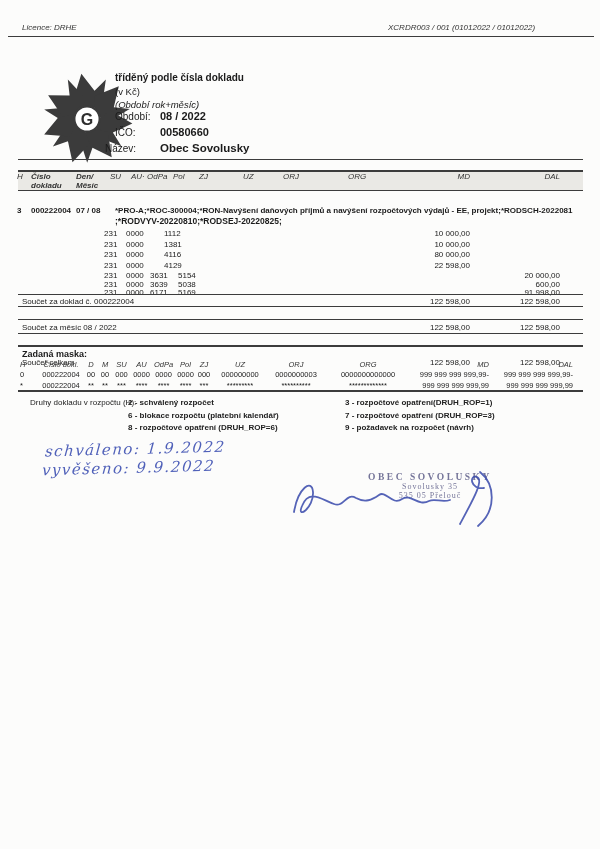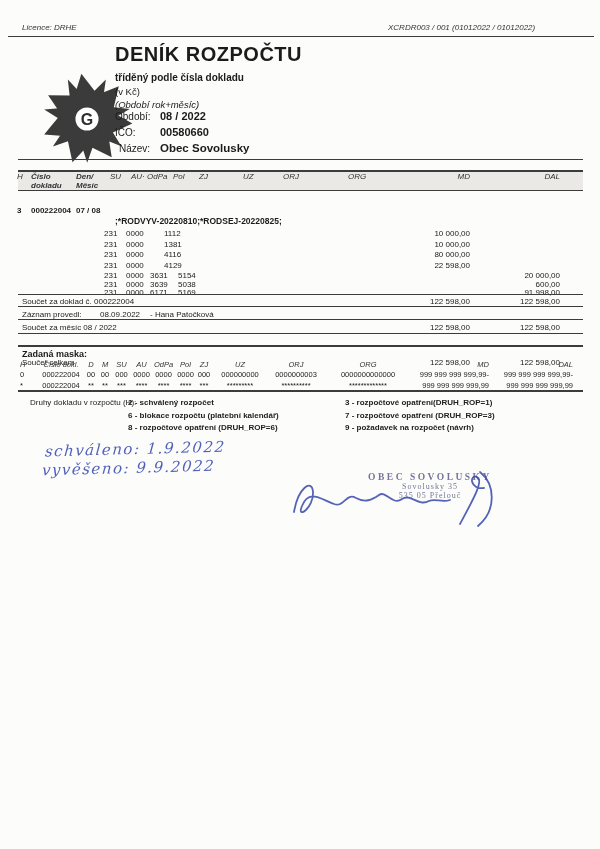--- a/index.html
+++ b/index.html
@@ -73,30 +73,29 @@
       <use href="#blade" transform="rotate(102.8)"></use>
       <use href="#blade" transform="rotate(154.3)"></use>
       <use href="#blade" transform="rotate(205.7)"></use>
       <use href="#blade" transform="rotate(257.1)"></use>
       <use href="#blade" transform="rotate(308.6)"></use>
       <circle cx="0" cy="0" r="13.5" fill="#ffffff" stroke="#3b3b3b" stroke-width="2.5"></circle>
       <text x="0" y="6" text-anchor="middle" font-family="Liberation Sans, sans-serif" font-size="17" font-weight="bold" fill="#2e2e2e">G</text>
     </svg>
   </div>
 
-  <div class="abs b" style="left:115px;top:43px;font-size:20px;letter-spacing:.5px;">DENÍK ROZPOČTU</div>
   <div class="abs b" style="left:115px;top:72px;font-size:10px;">tříděný podle čísla dokladu</div>
   <div class="abs" style="left:115px;top:86px;font-size:9.5px;">(v Kč)</div>
   <div class="abs it" style="left:115px;top:99px;font-size:9.5px;">(Období rok+měsíc)</div>
 
   <div class="abs" style="left:115px;top:111px;font-size:10px;">Období:</div>
   <div class="abs b" style="left:160px;top:110px;font-size:11px;">08 / 2022</div>
   <div class="abs" style="left:115px;top:127px;font-size:10px;">IČO:</div>
   <div class="abs b" style="left:160px;top:126px;font-size:11px;">00580660</div>
-  <div class="abs" style="left:119px;top:143px;font-size:10px;">Název:</div>
+  <div class="abs" style="left:105px;top:143px;font-size:10px;">Název:</div>
   <div class="abs b" style="left:160px;top:142px;font-size:11.5px;">Obec Sovolusky</div>
 
   <div class="rule" style="left:18px;top:159px;width:565px;"></div>
 
   <div id="jband"></div>
   <div class="jh" style="left:17px;top:172px;">H</div>
   <div class="jh b" style="left:31px;top:172px;">Číslo</div>
   <div class="jh b" style="left:31px;top:181px;">dokladu</div>
   <div class="jh b" style="left:76px;top:172px;">Den/</div>
   <div class="jh b" style="left:76px;top:181px;">Měsíc</div>
@@ -106,20 +105,21 @@
   <div class="jh" style="left:199px;top:172px;">ZJ</div>
   <div class="jh" style="left:243px;top:172px;">UZ</div>
   <div class="jh" style="left:283px;top:172px;">ORJ</div>
   <div class="jh" style="left:348px;top:172px;">ORG</div>
   <div class="jh" style="left:370px;top:172px;width:100px;text-align:right;">MD</div>
   <div class="jh" style="left:462px;top:172px;width:98px;text-align:right;">DAL</div>
 
   <div class="abs b" style="left:17px;top:206px;font-size:8px;">3</div>
   <div class="abs b" style="left:31px;top:206px;font-size:8px;">000222004</div>
   <div class="abs b" style="left:76px;top:206px;font-size:8px;">07 / 08</div>
+  <div class="abs b" style="left:115px;top:206px;font-size:8px;">*PRO-A;*ROC-300004;*RON-Navýšení daňových příjmů a navýšení rozpočtových výdajů - EE, projekt;*RODSCH-2022081</div>
   <div class="abs b" style="left:115px;top:216px;font-size:8.5px;">;*RODVYV-20220810;*RODSEJ-20220825;</div>
 
   <div class="jrow no-odpa" style="top:229px;">
     <span class="cell c-su">231</span>
     <span class="cell c-au">0000</span>
     <span class="cell c-pol">1112</span>
     <span class="cell c-md">10 000,00</span>
   </div>
   <div class="jrow no-odpa" style="top:239.5px;">
     <span class="cell c-su">231</span>
@@ -161,25 +161,20 @@
     <span class="cell c-dal">91 998,00</span>
   </div>
 
   <div class="rule" style="left:18px;top:293.5px;width:565px;"></div>
   <div class="trow" style="top:296.5px;">
     <span class="cell tlabel">Součet za doklad č. 000222004</span>
     <span class="cell c-md">122 598,00</span>
     <span class="cell c-dal">122 598,00</span>
   </div>
   <div class="rule" style="left:18px;top:306px;width:565px;"></div>
-  <div class="trow" style="top:309.5px;">
-    <span class="cell tlabel">Záznam provedl:</span>
-    <span class="cell" style="left:100px;">08.09.2022</span>
-    <span class="cell" style="left:150px;">- Hana Patočková</span>
-  </div>
   <div class="rule" style="left:18px;top:319px;width:565px;"></div>
   <div class="trow" style="top:323px;">
     <span class="cell tlabel">Součet za měsíc 08 / 2022</span>
     <span class="cell c-md">122 598,00</span>
     <span class="cell c-dal">122 598,00</span>
   </div>
   <div class="rule" style="left:18px;top:333px;width:565px;"></div>
   <div class="trow" style="top:336.5px;margin-top:21px;">
     <span class="cell tlabel">Součet celkem</span>
     <span class="cell c-md">122 598,00</span>

